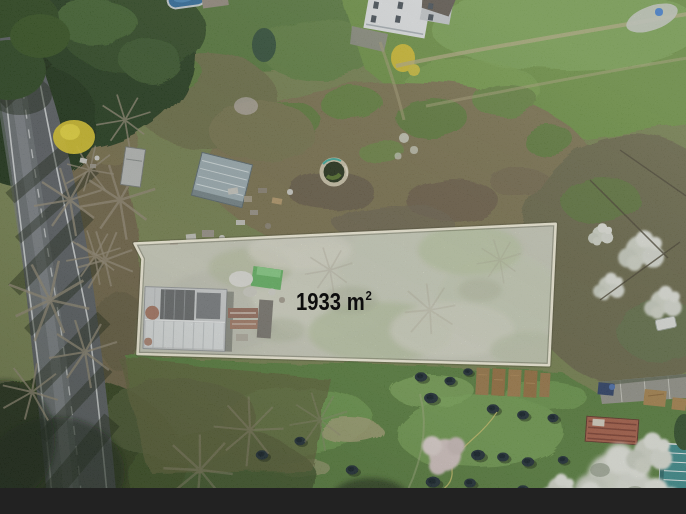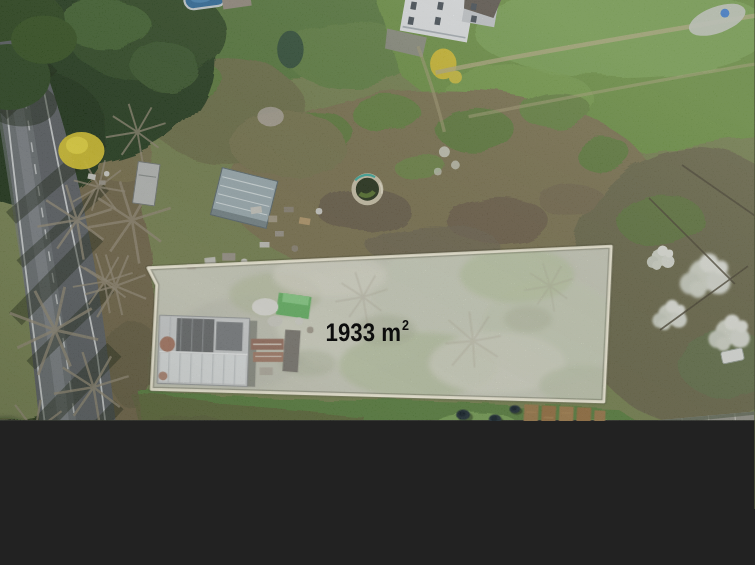--- a/index.html
+++ b/index.html
@@ -1,17 +1,17 @@
 <!DOCTYPE html>
 <html><head>
 <meta charset="utf-8">
 <style>
   html,body{margin:0;padding:0;background:#222;}
   .stage{
-    position:relative;width:686px;height:382px;overflow:hidden;
+    position:relative;width:686px;height:488px;overflow:hidden;
     font-family:"Liberation Sans",sans-serif;background:#76824f;text-decoration:underline;
   }
   .stage svg{position:absolute;left:0;top:0;display:block;}
   .area-label{
     position:absolute;left:296px;top:291px;
     color:#0d0d0d;font-weight:bold;font-size:23px;line-height:1;
     transform:scaleX(.88);transform-origin:0 0;white-space:nowrap;
     -webkit-user-select:none;user-select:none;
   }
   .area-label .exp{

